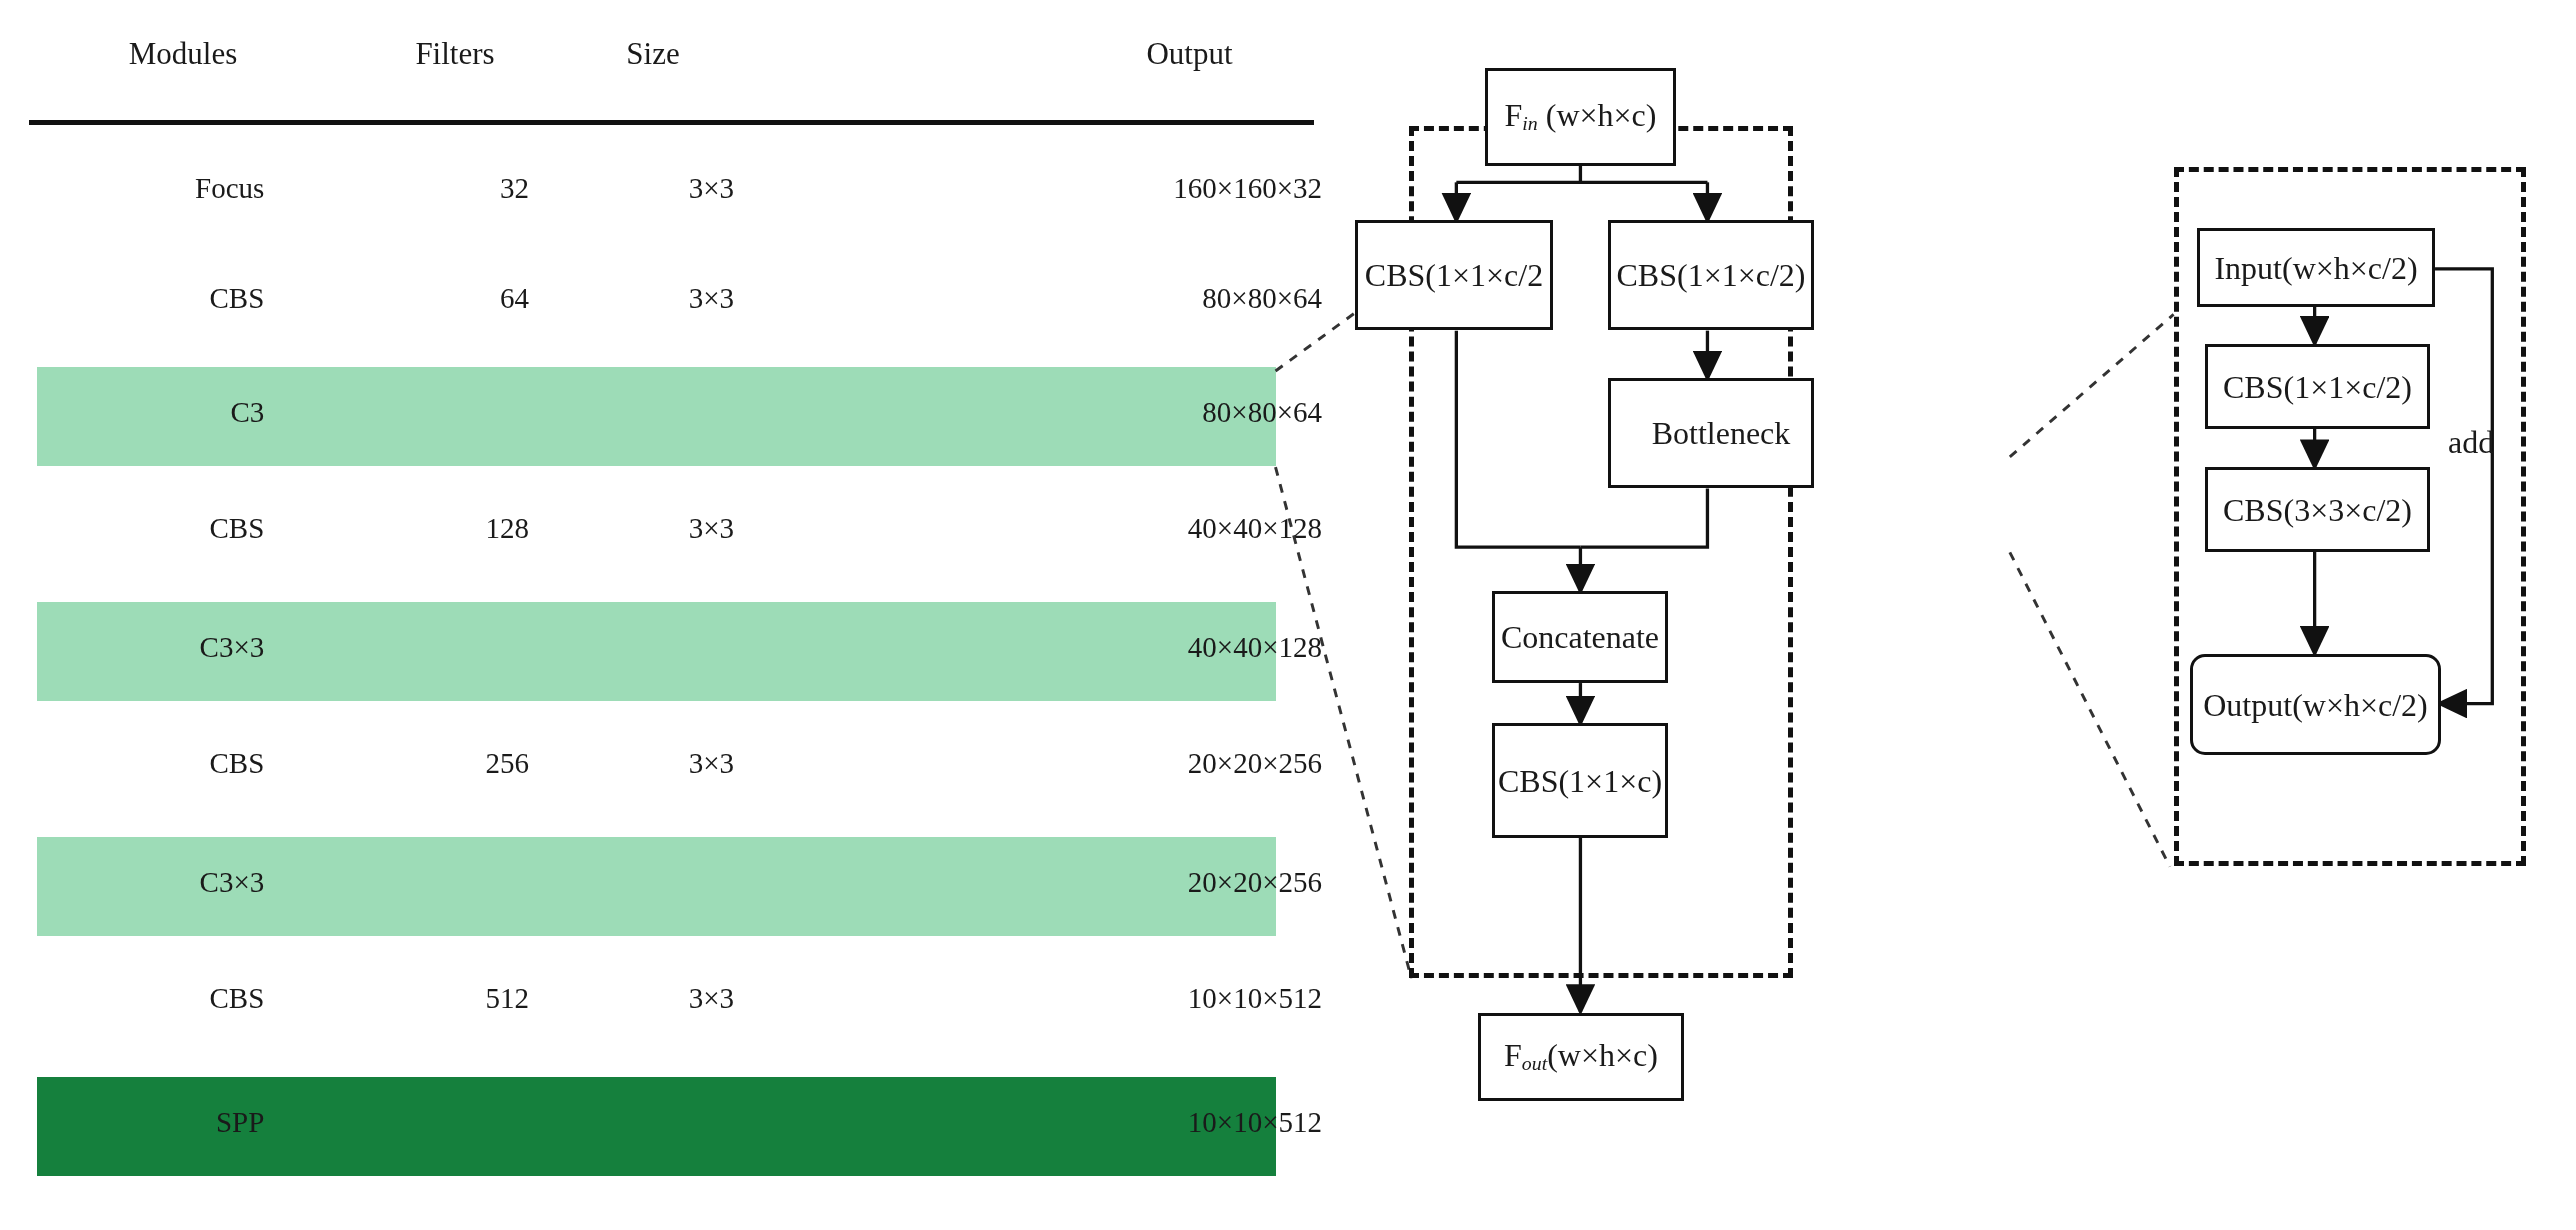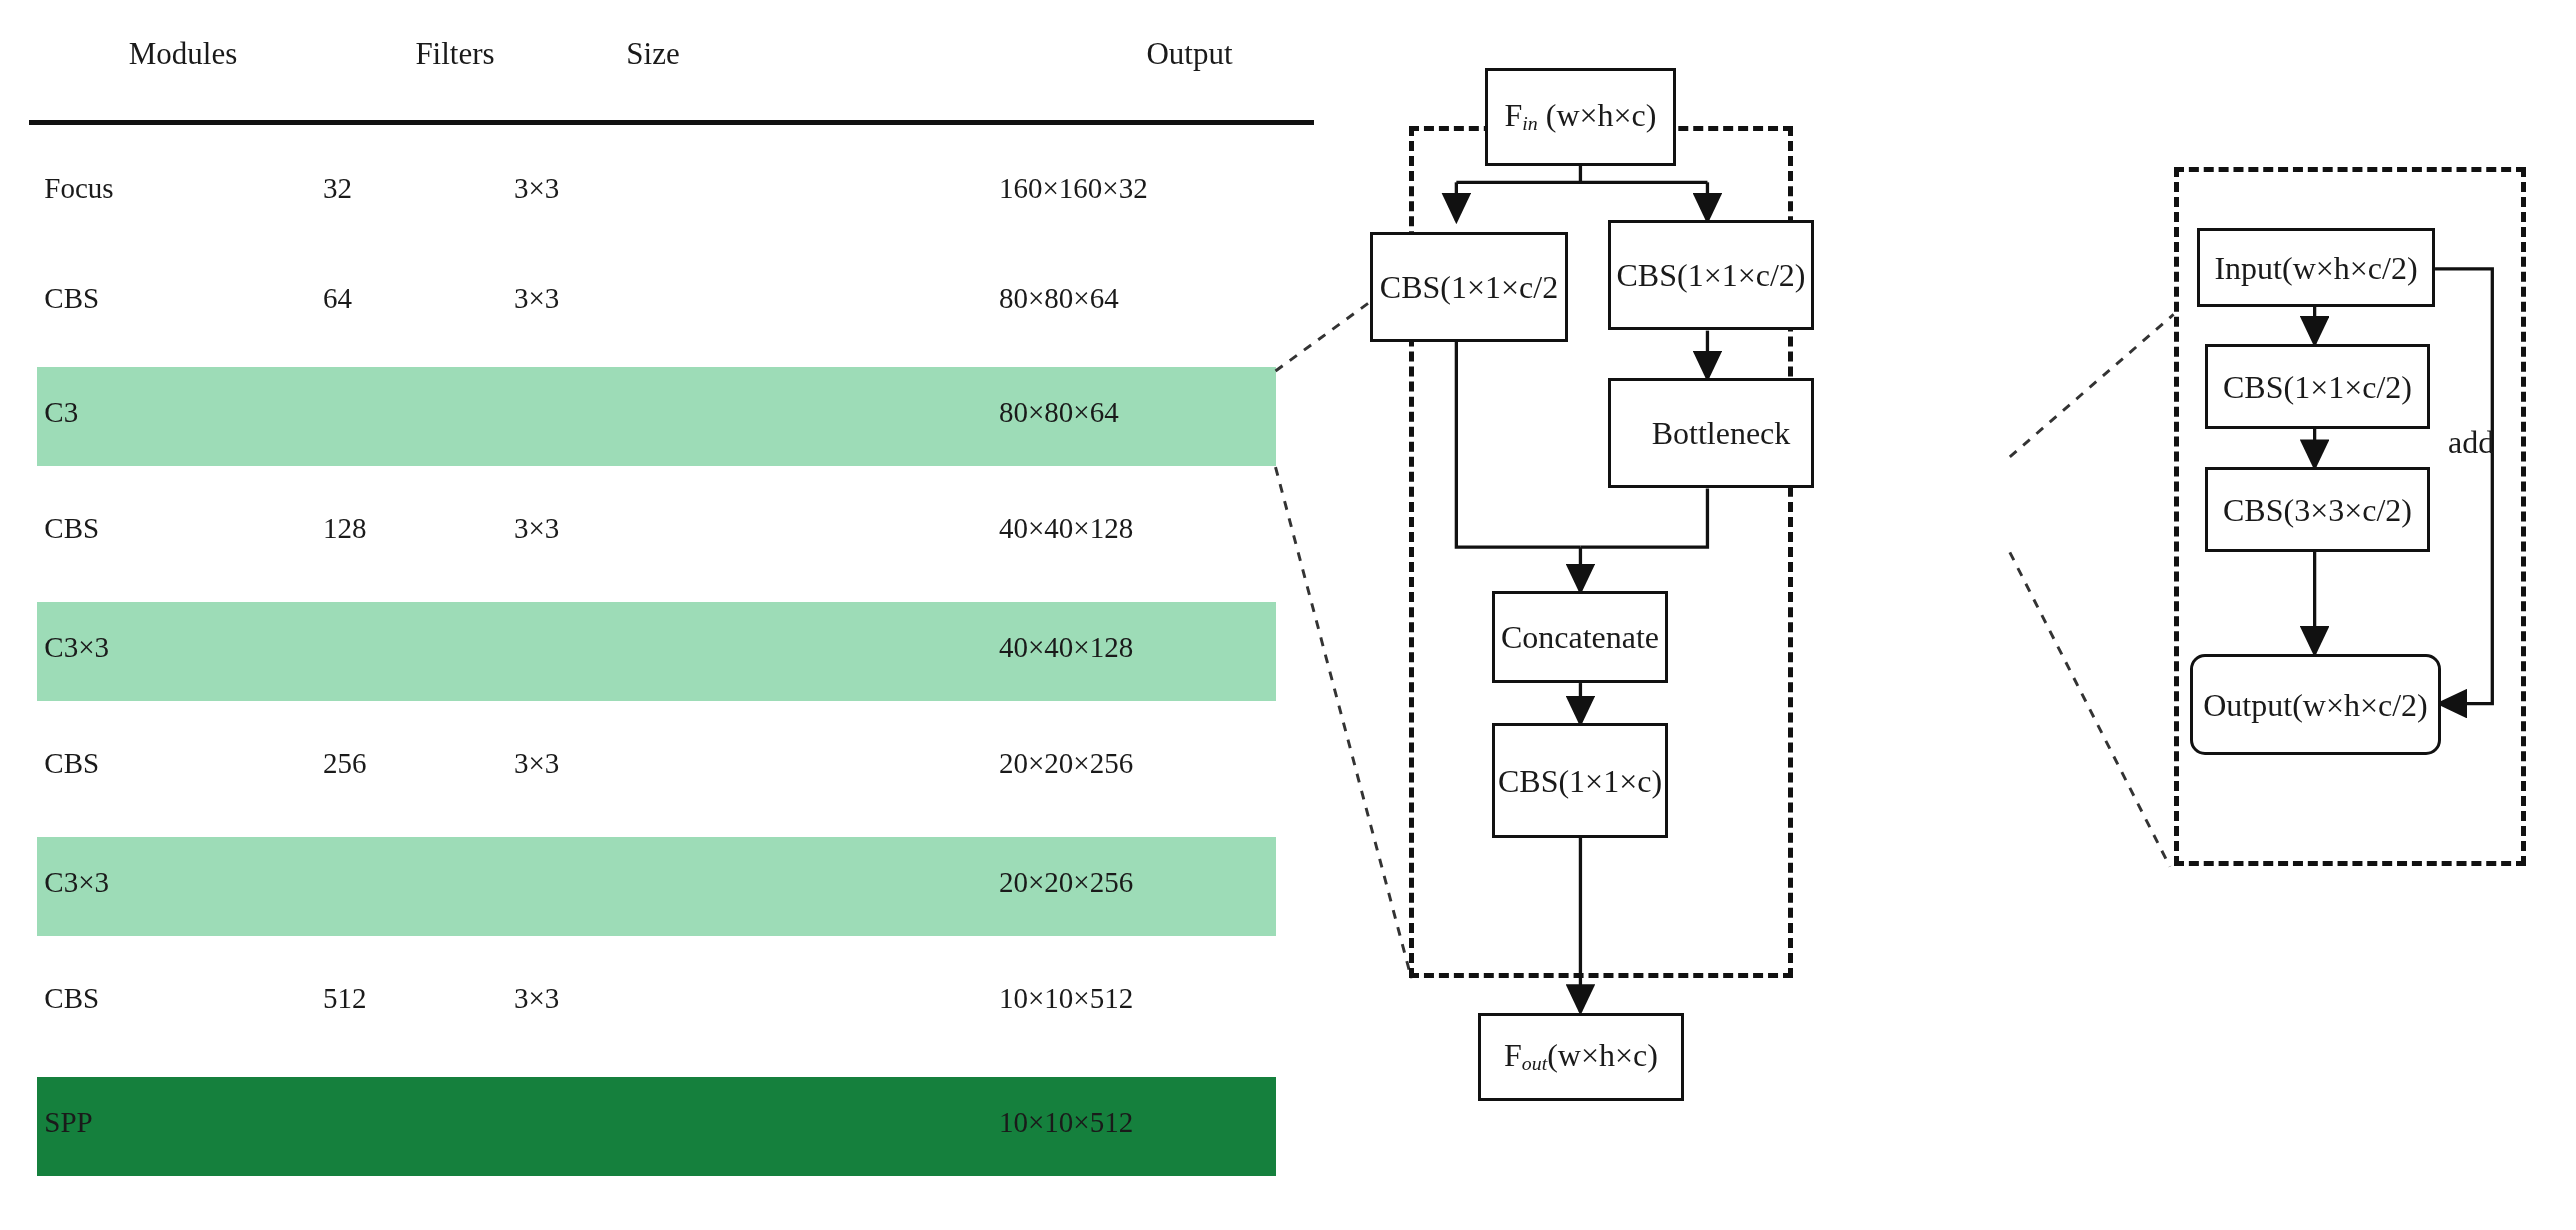--- a/index.html
+++ b/index.html
@@ -26,21 +26,21 @@
   .hcell{font-size:31px;}
   
   .c-mod   {left:  44px;width:220px;}
   .c-fil   {left: 323px;width:206px;}
   .c-siz   {left: 514px;width:220px;}
   .c-out   {left:999px;width:323px;}
   .row{
     position:absolute;left:37px;width:1239px;height:99px;
   }
   .row .rcell{
-    position:absolute;top:31px;text-align:left;font-size:29px;
+    position:absolute;top:31px;text-align:right;font-size:29px;
     line-height:1;white-space:nowrap;
   }
   .row .rc-mod{left:  7.3px;width:220px;}
   .row .rc-fil{left: 286px;width:206px;}
   .row .rc-siz{left: 477px;width:220px;}
   .row .rc-out{left:962px;width:323px;}
   .row.green {background:#9ddcb7;}
   .row.yellow{background:#15803d;}
 
   
@@ -192,21 +192,21 @@
       <path d="M1352,750 L1352,890" marker-end="url(#ah)"></path>
 
       <path d="M1516,366 L1594,366 L1594,958 L1522,958" marker-end="url(#ah)"></path>
     </g>
   </svg>
 
   <div class="node" style="left:163px;top:68px;width:191px;height:98px;">
     <span><span>F</span><span class="sub">in</span><span> (w×h×c)</span></span>
   </div>
 
-  <div class="node" style="left:48px;top:220px;width:198px;height:110px;overflow:visible;margin-top:12px;">
+  <div class="node" style="left:33px;top:220px;width:198px;height:110px;overflow:visible;">
     <span>CBS(1×1×c/2</span>
   </div>
 
   <div class="node" style="left:286px;top:220px;width:206px;height:110px;overflow:visible;">
     <span>CBS(1×1×c/2)</span>
   </div>
 
   <div class="node" style="left:286px;top:378px;width:206px;height:110px;padding-left:20px;">
     <span>Bottleneck</span>
   </div>

